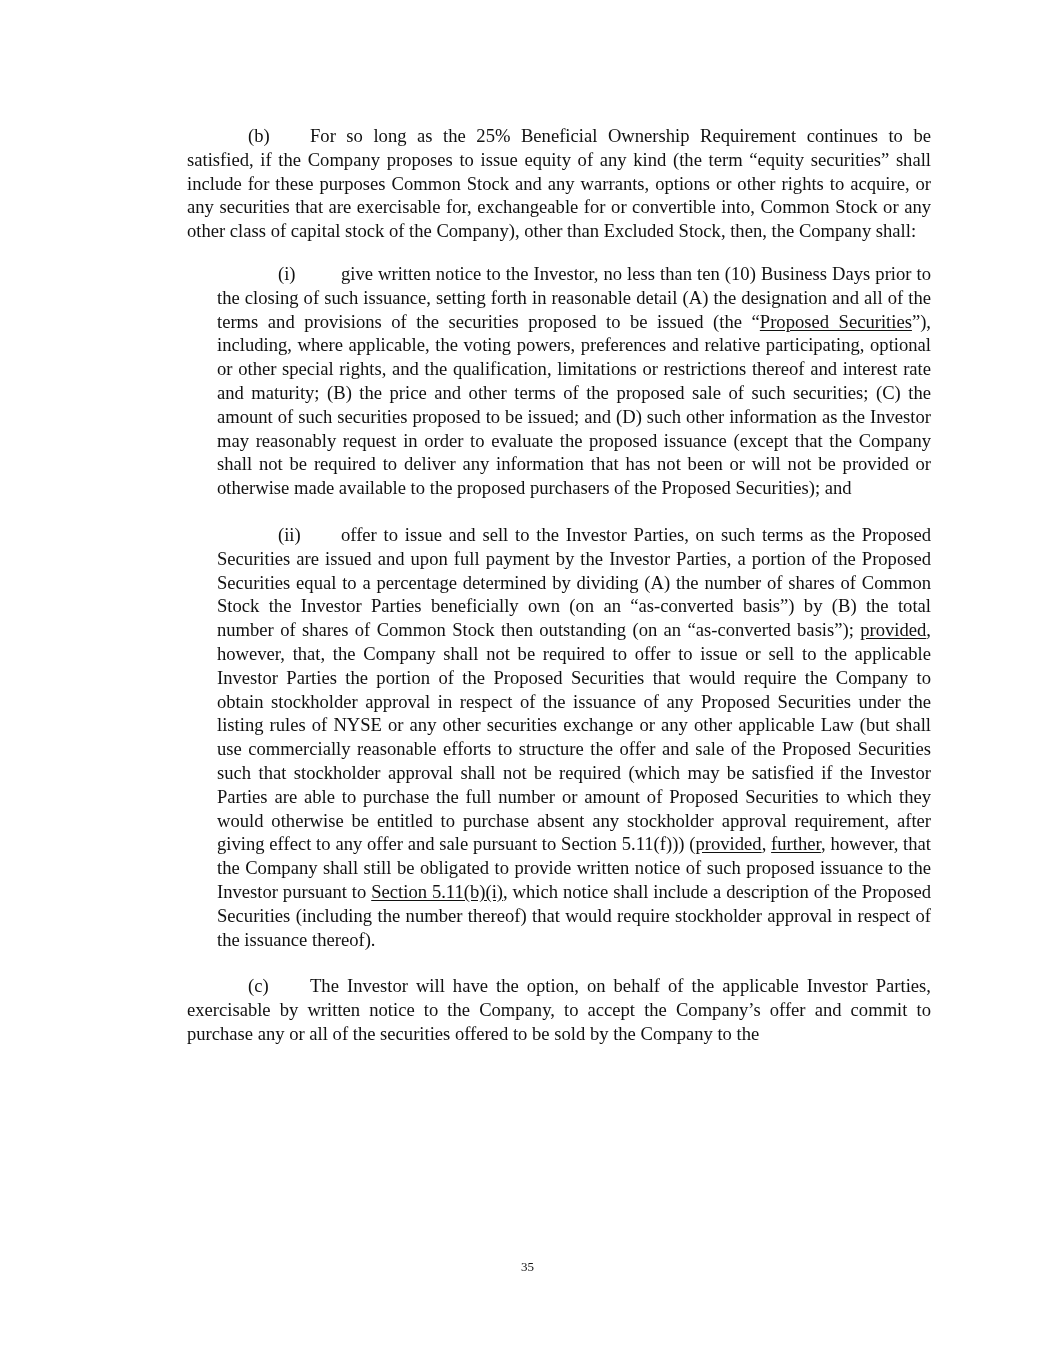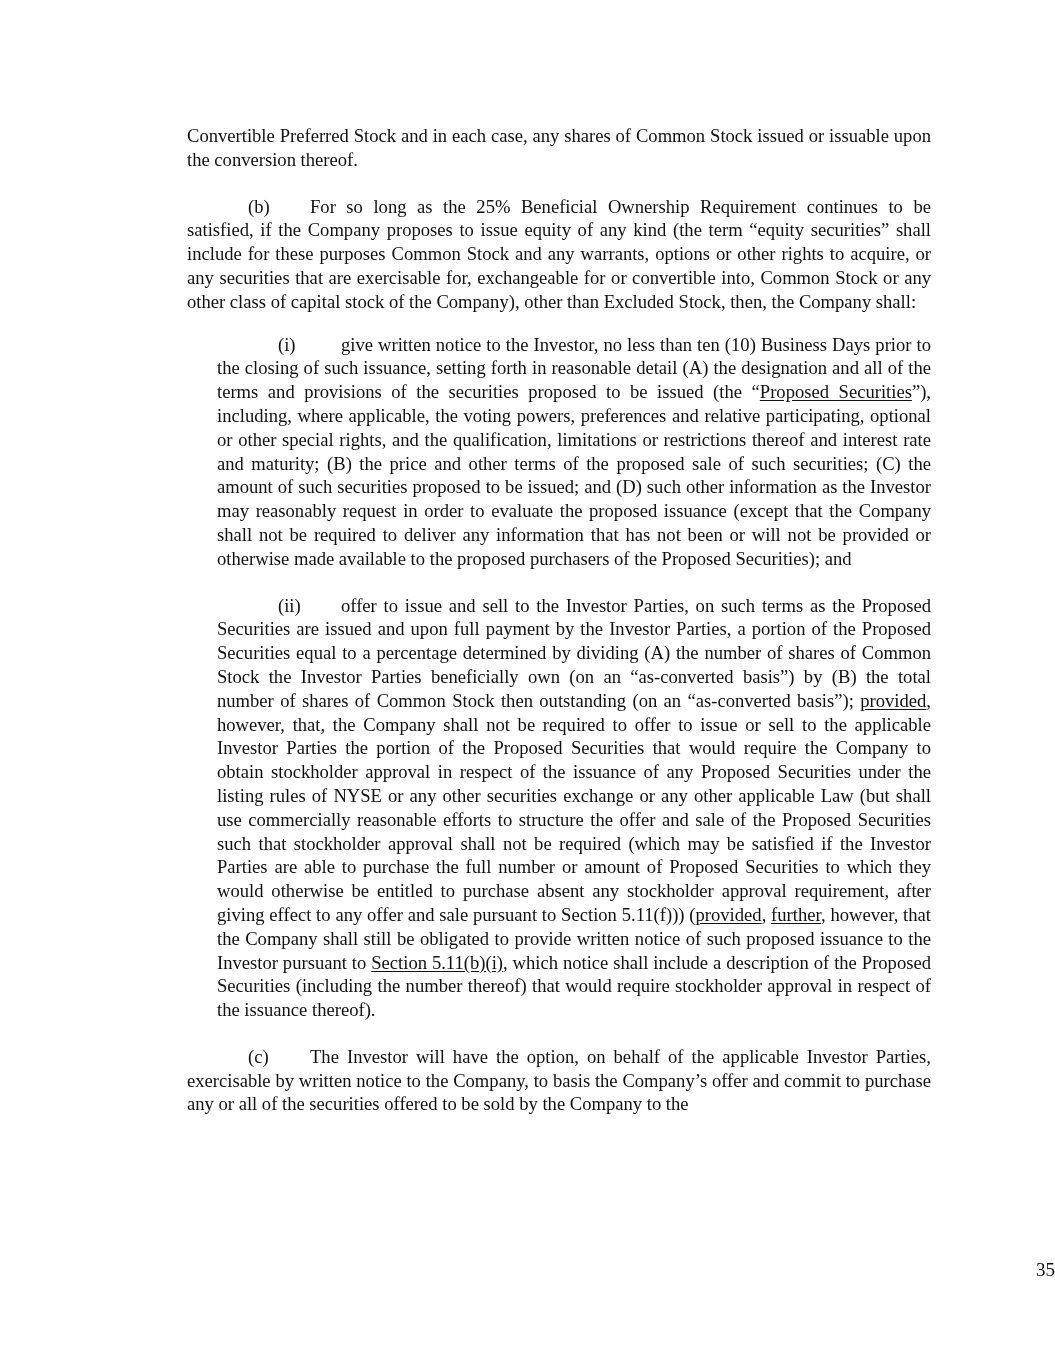--- a/index.html
+++ b/index.html
@@ -11,32 +11,31 @@
   }
   p { margin: 0; text-align: justify; }
   .p-first { margin-bottom: 23px; }
   .p-b { text-indent: 61px; margin-bottom: 19px; }
   .sub { margin-left: 30px; text-indent: 61px; margin-bottom: 23px; }
   .p-c { text-indent: 61px; }
   .label { display: inline-block; width: 62px; text-indent: 0; }
   .sub .label { width: 63px; }
   u { text-decoration: underline; text-underline-offset: 2px; }
   .page-number {
-    position: absolute; left: 0; width: 1055px; top: 1259px; text-align: right;
-    font-family: "Liberation Serif", serif; font-size: 19px; color: #111111;
+    position: absolute; left: 0; width: 1055px; top: 1259px; text-align: center;
+    font-family: "Liberation Serif", serif; font-size: 13px; color: #111111;
   }
 </style>
 </head>
 <body>
 
 <div class="page">
-  <p class="p-first">Convertible Preferred Stock and in each case, any shares of Common Stock issued or issuable upon the conversion thereof.</p>
 
   <p class="p-b"><span class="label">(b)</span><span>For so long as the 25% Beneficial Ownership Requirement continues to be satisfied, if the Company proposes to issue equity of any kind (the term “equity securities” shall include for these purposes Common Stock and any warrants, options or other rights to acquire, or any securities that are exercisable for, exchangeable for or convertible into, Common Stock or any other class of capital stock of the Company), other than Excluded Stock, then, the Company shall:</span></p>
 
   <p class="sub"><span class="label">(i)</span><span>give written notice to the Investor, no less than ten (10) Business Days prior to the closing of such issuance, setting forth in reasonable detail (A) the designation and all of the terms and provisions of the securities proposed to be issued (the “</span><u>Proposed Securities</u><span>”), including, where applicable, the voting powers, preferences and relative participating, optional or other special rights, and the qualification, limitations or restrictions thereof and interest rate and maturity; (B) the price and other terms of the proposed sale of such securities; (C) the amount of such securities proposed to be issued; and (D) such other information as the Investor may reasonably request in order to evaluate the proposed issuance (except that the Company shall not be required to deliver any information that has not been or will not be provided or otherwise made available to the proposed purchasers of the Proposed Securities); and</span></p>
 
   <p class="sub"><span class="label">(ii)</span><span>offer to issue and sell to the Investor Parties, on such terms as the Proposed Securities are issued and upon full payment by the Investor Parties, a portion of the Proposed Securities equal to a percentage determined by dividing (A) the number of shares of Common Stock the Investor Parties beneficially own (on an “as-converted basis”) by (B) the total number of shares of Common Stock then outstanding (on an “as-converted basis”); </span><u>provided</u><span>, however, that, the Company shall not be required to offer to issue or sell to the applicable Investor Parties the portion of the Proposed Securities that would require the Company to obtain stockholder approval in respect of the issuance of any Proposed Securities under the listing rules of NYSE or any other securities exchange or any other applicable Law (but shall use commercially reasonable efforts to structure the offer and sale of the Proposed Securities such that stockholder approval shall not be required (which may be satisfied if the Investor Parties are able to purchase the full number or amount of Proposed Securities to which they would otherwise be entitled to purchase absent any stockholder approval requirement, after giving effect to any offer and sale pursuant to Section 5.11(f))) (</span><u>provided</u><span>, </span><u>further</u><span>, however, that the Company shall still be obligated to provide written notice of such proposed issuance to the Investor pursuant to </span><u>Section 5.11(b)(i)</u><span>, which notice shall include a description of the Proposed Securities (including the number thereof) that would require stockholder approval in respect of the issuance thereof).</span></p>
 
-  <p class="p-c"><span class="label">(c)</span><span>The Investor will have the option, on behalf of the applicable Investor Parties, exercisable by written notice to the Company, to basis the Company’s offer and commit to purchase any or all of the securities offered to be sold by the Company to the</span></p>
+  <p class="p-c"><span class="label">(c)</span><span>The Investor will have the option, on behalf of the applicable Investor Parties, exercisable by written notice to the Company, to accept the Company’s offer and commit to purchase any or all of the securities offered to be sold by the Company to the</span></p>
 </div>
 
 <div class="page-number">35</div>
 
 </body></html>

